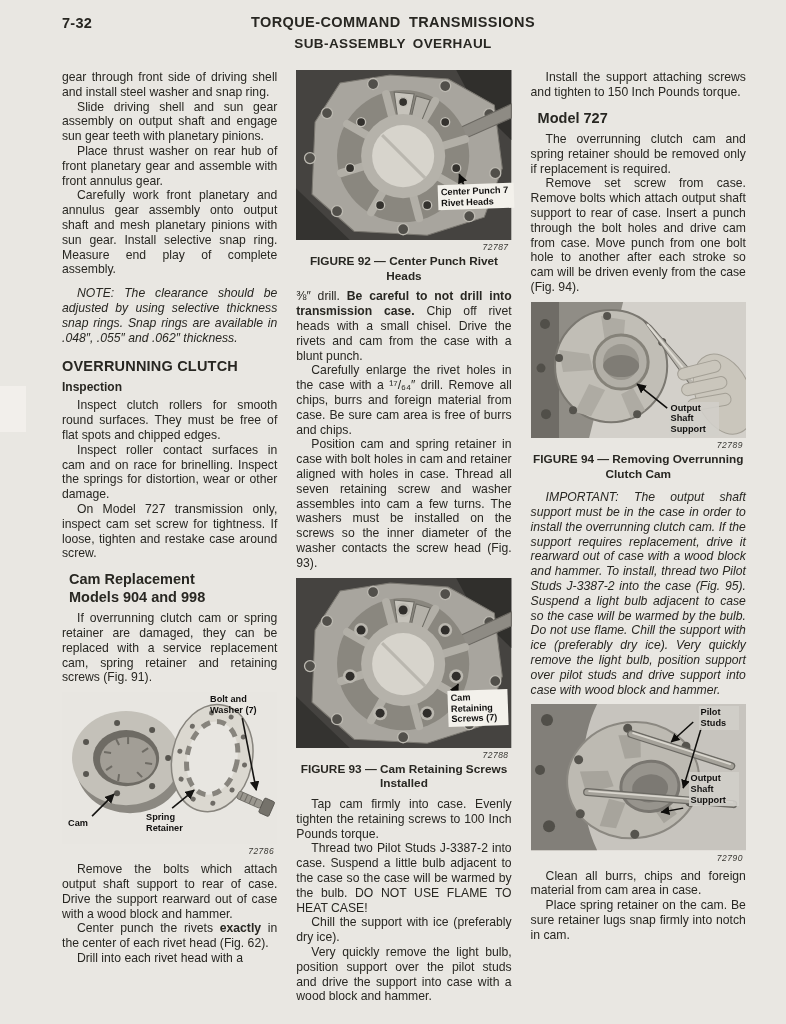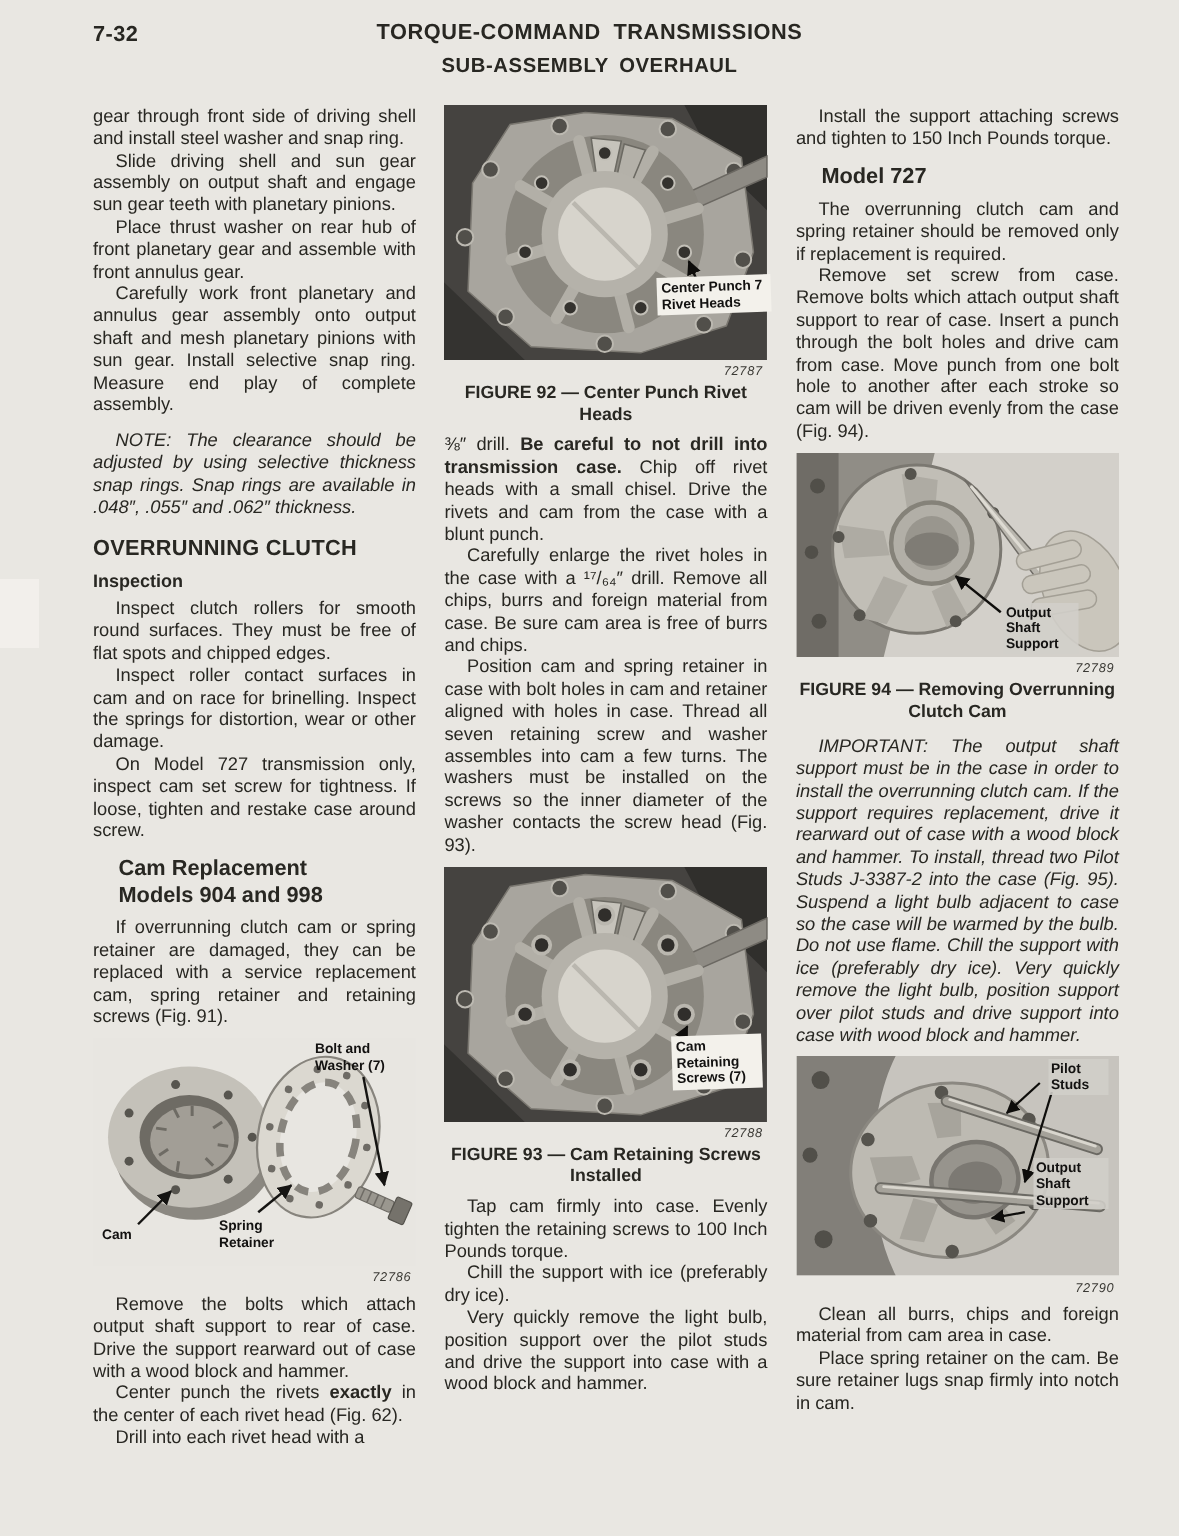--- a/index.html
+++ b/index.html
@@ -22,21 +22,21 @@
 
   p.body { font-size:12.2px; line-height:14.8px; text-align:justify; margin:0; }
   p.ind { text-indent:15px; }
   p.it { font-style:italic; }
   p.note { margin:9px 0 10px; }
   p.imp { margin:9px 0 6px; }
   b { font-weight:700; }
 
   h2.major { font-size:14.5px; font-weight:700; margin:13px 0 6px; letter-spacing:.2px; }
   h3.sub  { font-size:12px;  font-weight:700; margin:0 0 4px; }
-  h3.sub2 { font-size:14.5px; font-weight:700; line-height:17.5px; margin:10px 17px 5px; }
+  h3.sub2 { font-size:14.5px; font-weight:700; line-height:17.5px; margin:10px 7px 5px; }
   .blk { display:block; }
 
   .figure { margin:7px 0 6px; }
   .figure.flush { margin-top:0; }
   .artwork { position:relative; width:100%; }
   .artwork svg { display:block; width:100%; height:auto; }
   .fig-label { position:absolute; font-size:9.2px; font-weight:700; line-height:10.6px; color:#121110; }
   .fig-label.boxed { background:#f3f1eb; padding:2px 3px; transform:rotate(-2deg); }
   .fig-label.patch { background:rgba(210,207,201,.88); padding:1px 2px; }
   .photo-num { font-size:8.5px; font-style:italic; text-align:right; margin:2px 3px 0 0; color:#3a3934; letter-spacing:.5px; }
@@ -273,20 +273,21 @@
           <div class="fig-label boxed" style="left:152px;top:112px;width:54px">Cam Retaining Screws (7)</div>
         </div>
         <div class="photo-num">72788</div>
         <div class="caption">
           <span class="blk">FIGURE 93 — Cam Retaining Screws</span>
           <span class="blk">Installed</span>
         </div>
       </div>
 
       <p class="body ind">Tap cam firmly into case. Evenly tighten the retaining screws to 100 Inch Pounds torque.</p>
+      <p class="body ind">Thread two Pilot Studs J-3387-2 into case. Suspend a little bulb adjacent to the case so the case will be warmed by the bulb. DO NOT USE FLAME TO HEAT CASE!</p>
       <p class="body ind">Chill the support with ice (preferably dry ice).</p>
       <p class="body ind">Very quickly remove the light bulb, position support over the pilot studs and drive the support into case with a wood block and hammer.</p>
     </div>
 
     <div class="col">
       <p class="body ind">Install the support attaching screws and tighten to 150 Inch Pounds torque.</p>
       <h3 class="sub2">Model 727</h3>
       <p class="body ind">The overrunning clutch cam and spring retainer should be removed only if replacement is required.</p>
       <p class="body ind">Remove set screw from case. Remove bolts which attach output shaft support to rear of case. Insert a punch through the bolt holes and drive cam from case. Move punch from one bolt hole to another after each stroke so cam will be driven evenly from the case (Fig. 94).</p>
 

